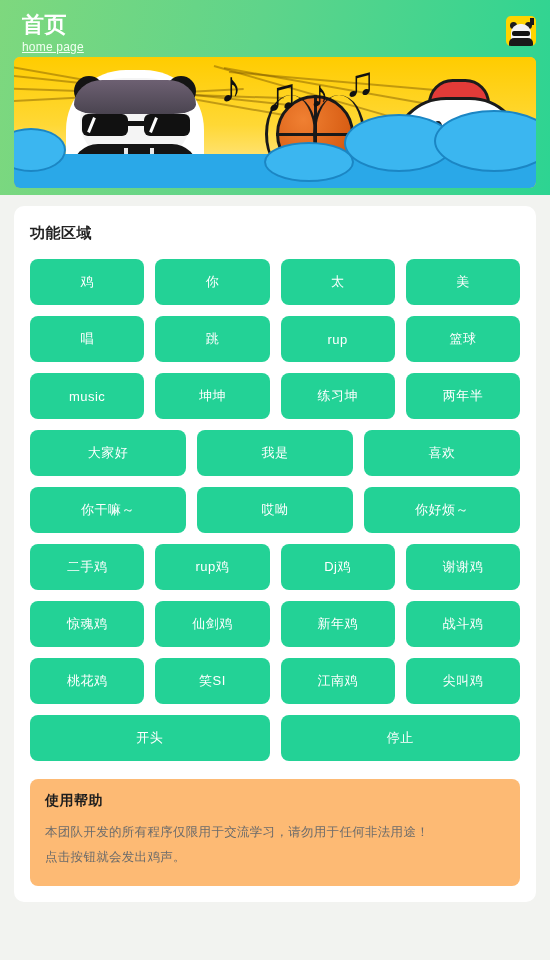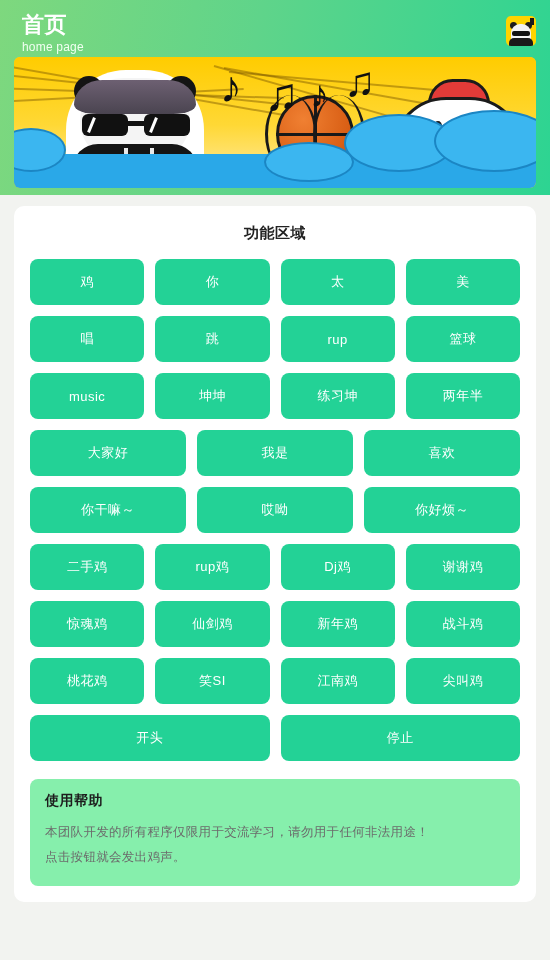--- a/index.html
+++ b/index.html
@@ -42,20 +42,21 @@
     line-height: 26px;
     letter-spacing: 0.5px;
   }
 
   .page-subtitle {
     font-size: 12px;
     color: #f1fff1;
     line-height: 16px;
     margin-top: 1px;
     letter-spacing: 0.2px;
+    text-decoration: underline;
   }
 
   
   .avatar {
     width: 30px;
     height: 30px;
     border-radius: 5px;
     margin-top: 8px;
     background: #ffd400;
     position: relative;
@@ -292,21 +293,20 @@
     border-radius: 10px;
     padding: 18px 16px 16px 16px;
   }
 
   .section-title {
     font-size: 15px;
     font-weight: bold;
     color: #222;
     margin-bottom: 16px;
     letter-spacing: 0.5px;
-    text-align: center;
   }
 
   .btn-grid {
     display: flex;
     flex-direction: column;
     gap: 11px;
   }
 
   .btn-row {
     display: flex;
@@ -325,21 +325,21 @@
     letter-spacing: 0.5px;
     cursor: pointer;
     display: flex;
     align-items: center;
     justify-content: center;
   }
 
   
   .help-box {
     margin-top: 18px;
-    background: #86efac;
+    background: #fdba74;
     border-radius: 8px;
     padding: 13px 15px 16px 15px;
   }
 
   .help-title {
     font-size: 14px;
     font-weight: bold;
     color: #1d1d1d;
     margin-bottom: 10px;
     letter-spacing: 0.5px;

